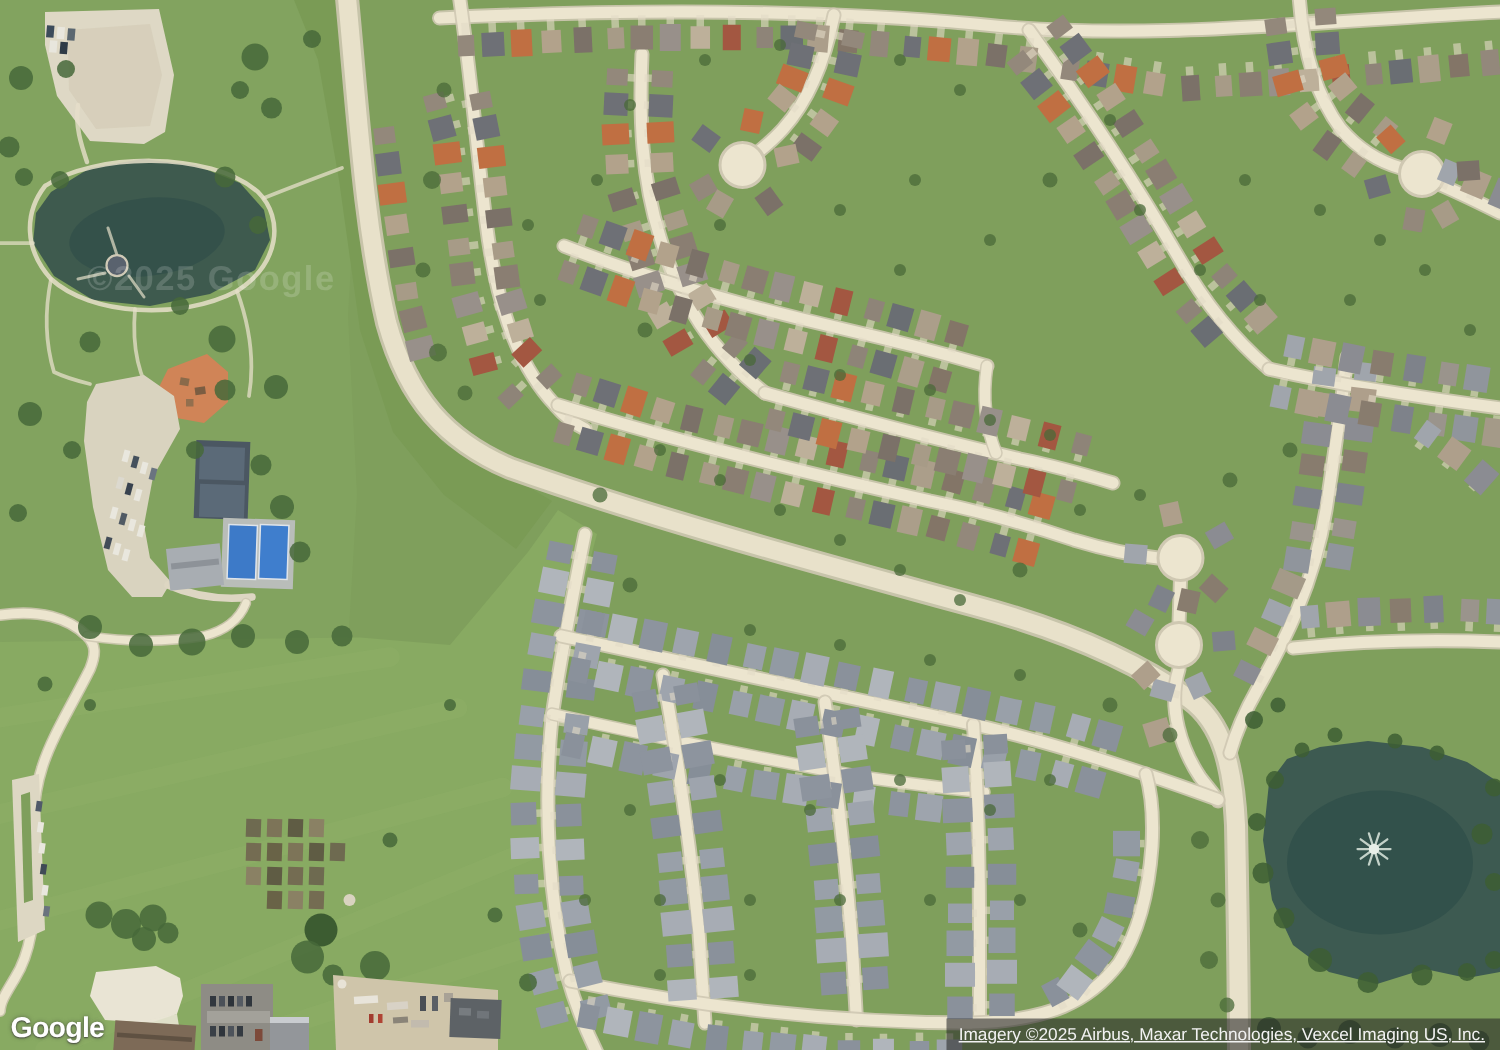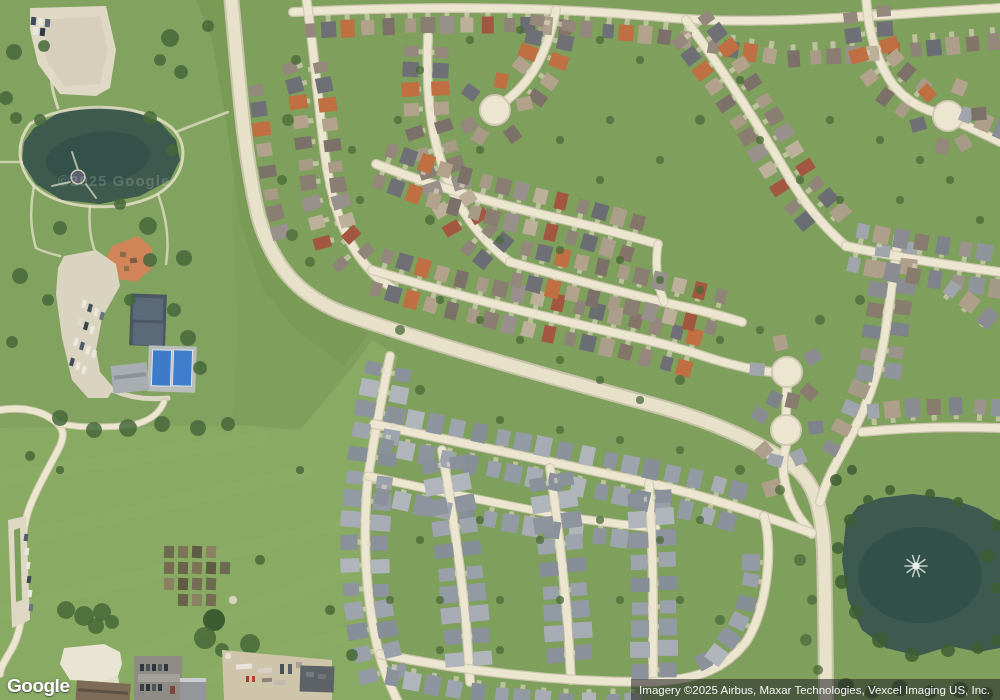--- a/index.html
+++ b/index.html
@@ -2,25 +2,25 @@
 <html><head>
 <meta charset="utf-8">
 <style>
   html,body{margin:0;padding:0;background:#222;}
   .stage{position:relative;width:1000px;height:700px;overflow:hidden;
          font-family:"Liberation Sans",sans-serif;background:#7f9f5c;}
   .stage svg{position:absolute;left:0;top:0;}
   .google-logo{position:absolute;left:7px;bottom:3px;font-size:19px;font-weight:700;
          letter-spacing:-0.5px;color:#fff;
          text-shadow:0 1px 1px rgba(60,60,60,.8),0 0 3px rgba(60,60,60,.55);z-index:5;cursor:pointer;}
-  .watermark{position:absolute;left:58px;top:172px;font-size:15px;font-weight:700;
+  .watermark{position:absolute;left:58px;top:172px;font-size:23px;font-weight:700;
          letter-spacing:1px;color:rgba(255,255,255,.17);z-index:4;pointer-events:none;}
   .attribution{position:absolute;right:0;bottom:0;height:21px;z-index:5;
          background:rgba(40,40,40,.58);color:#f2f2f2;font-size:11.5px;
-         display:flex;align-items:center;padding:0 10px 0 8px;white-space:nowrap;}
+         display:flex;align-items:center;padding:0 10px 0 8px;white-space:nowrap;text-decoration:underline;}
 </style>
 </head>
 <body>
 
 <div class="stage">
   <div id="map-canvas">
       <svg width="1000" height="700" viewBox="0 0 1000 700">
         <rect x="0" y="0" width="1000" height="700" fill="#7f9f5c"></rect>
         <polygon points="0,0 238,0 238,110 232,210 238,330 232,430 0,430" fill="#82a35f"></polygon>
         <polygon points="196,0 232,0 240,110 252,200 270,262 296,296 338,316 368,334 344,366 296,330 262,288 240,220 226,120 212,40" fill="#7a9b55"></polygon>

